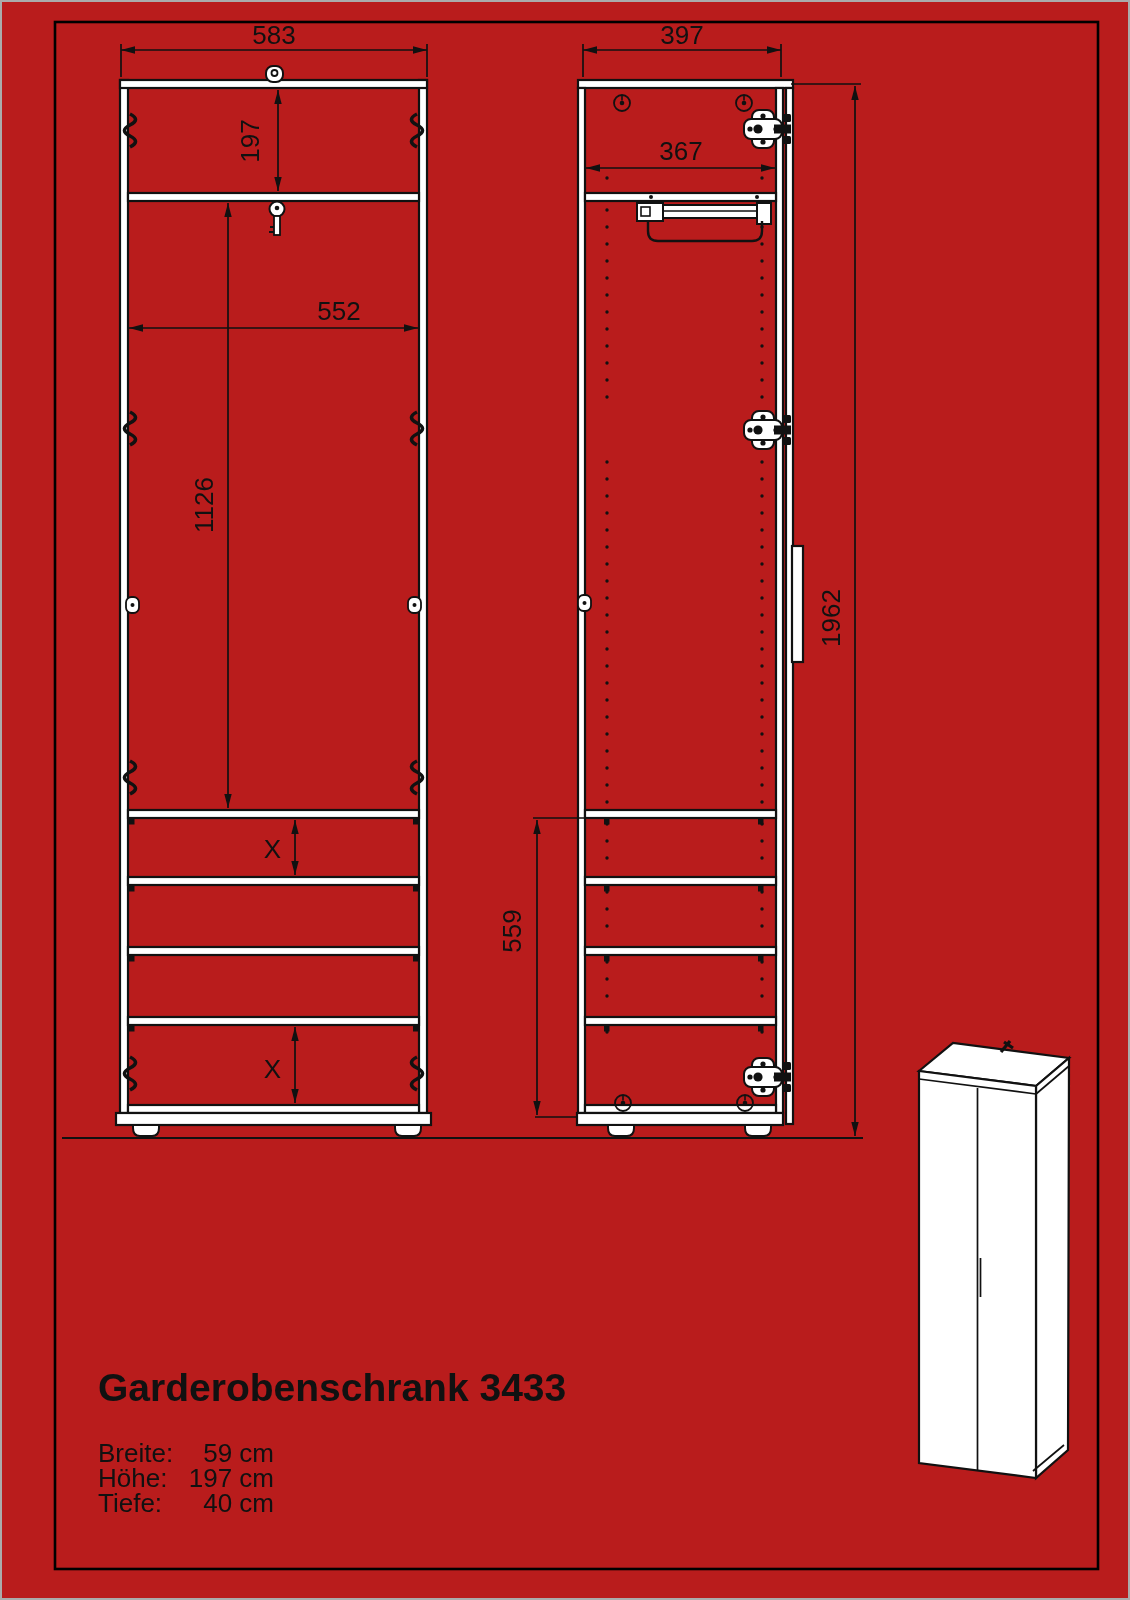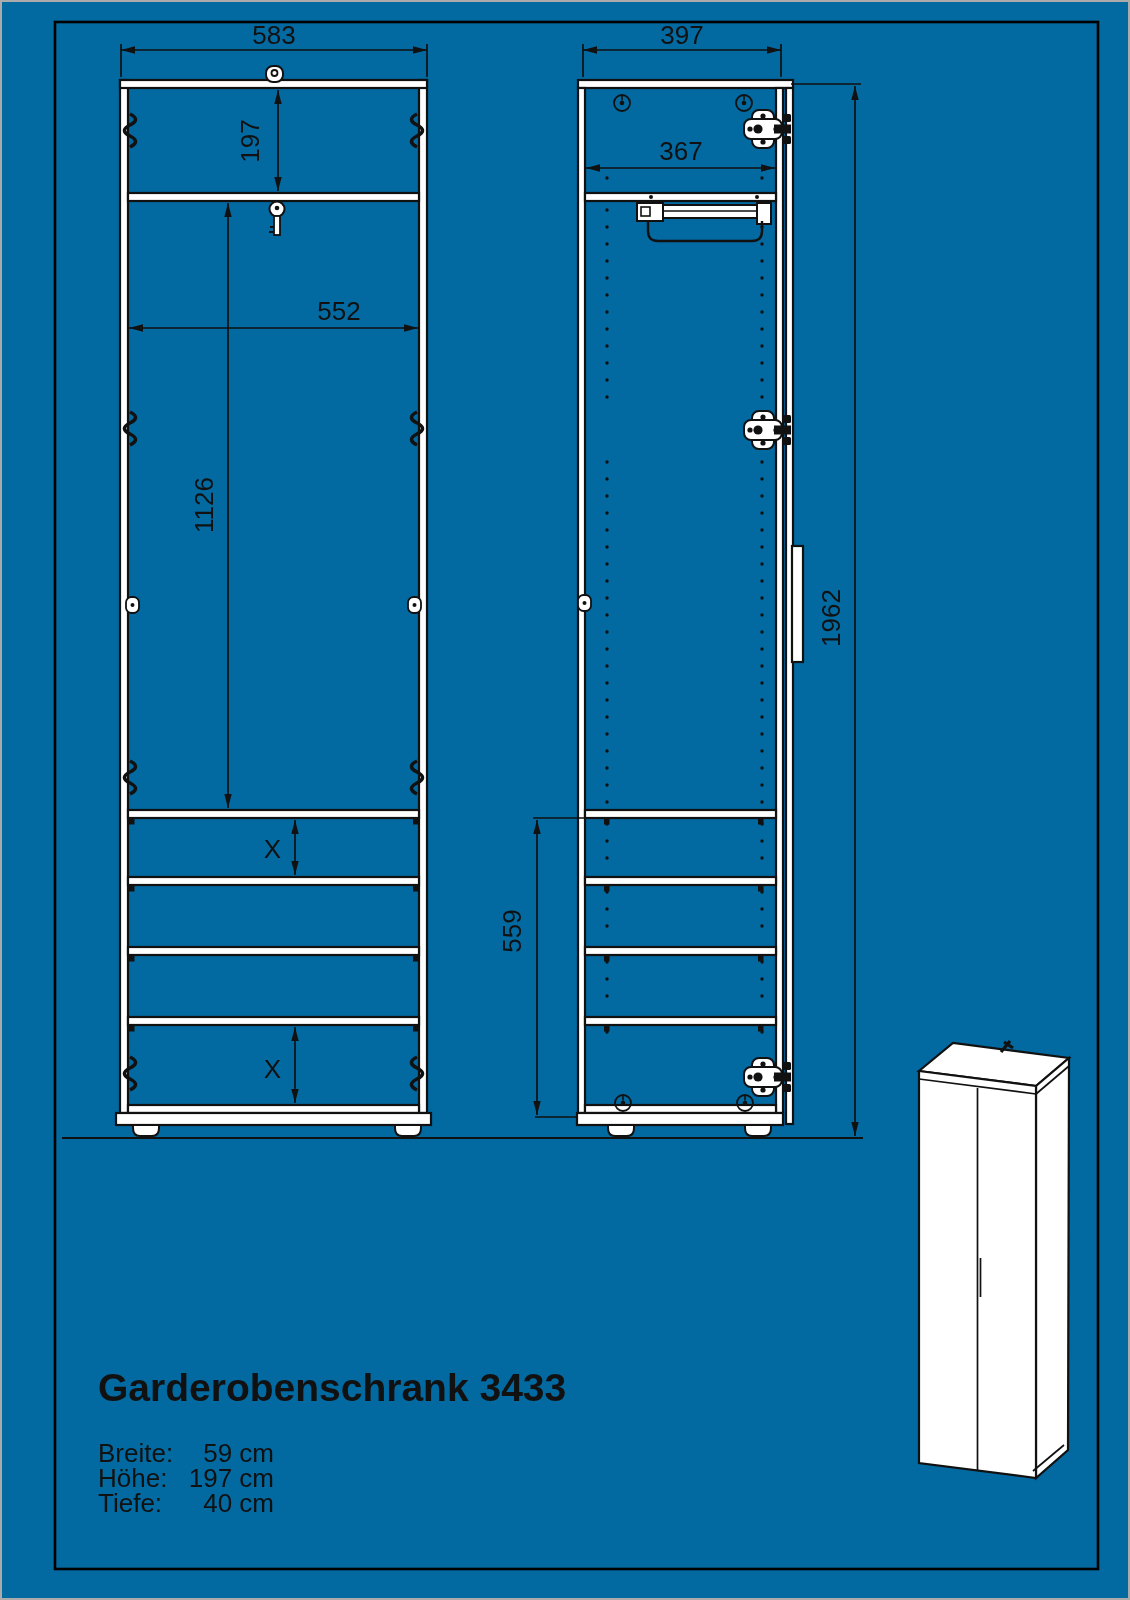--- a/index.html
+++ b/index.html
@@ -1,16 +1,16 @@
 <!DOCTYPE html>
 <html><head>
 <meta charset="utf-8">
 <style>
   html,body{margin:0;padding:0;background:#fff;}
-  .page{position:relative;width:1130px;height:1600px;background:#0369a1;
+  .page{position:relative;width:1130px;height:1600px;background:#b91c1c;
         font-family:"Liberation Sans", sans-serif;}
   svg{display:block;}
   
   .o   {stroke:#111;stroke-width:2.2;fill:#fff;}
   .ol  {stroke:#111;stroke-width:2.2;fill:none;}
   .th  {stroke:#111;stroke-width:1.7;fill:none;}
   .dim {stroke:#111;stroke-width:1.7;fill:none;}
   .blk {fill:#111;stroke:none;}
   .holes{stroke:#111;stroke-width:3.4;fill:none;stroke-linecap:round;stroke-dasharray:0 17;}
   .dimtxt{font-size:26px;fill:#111;}

